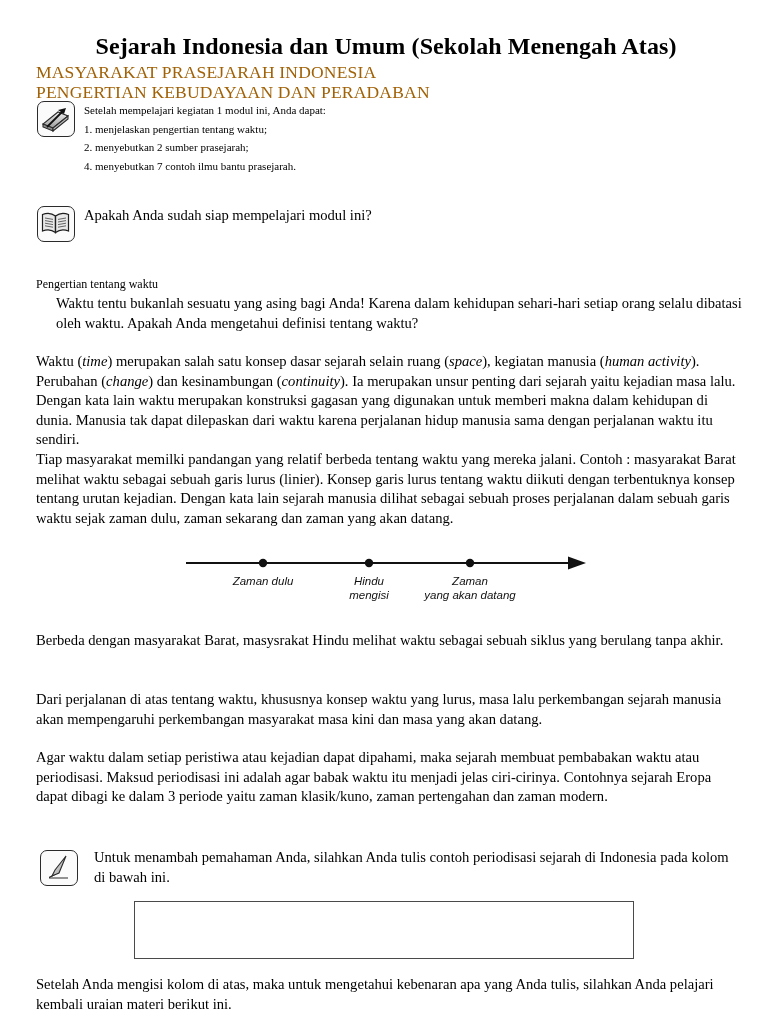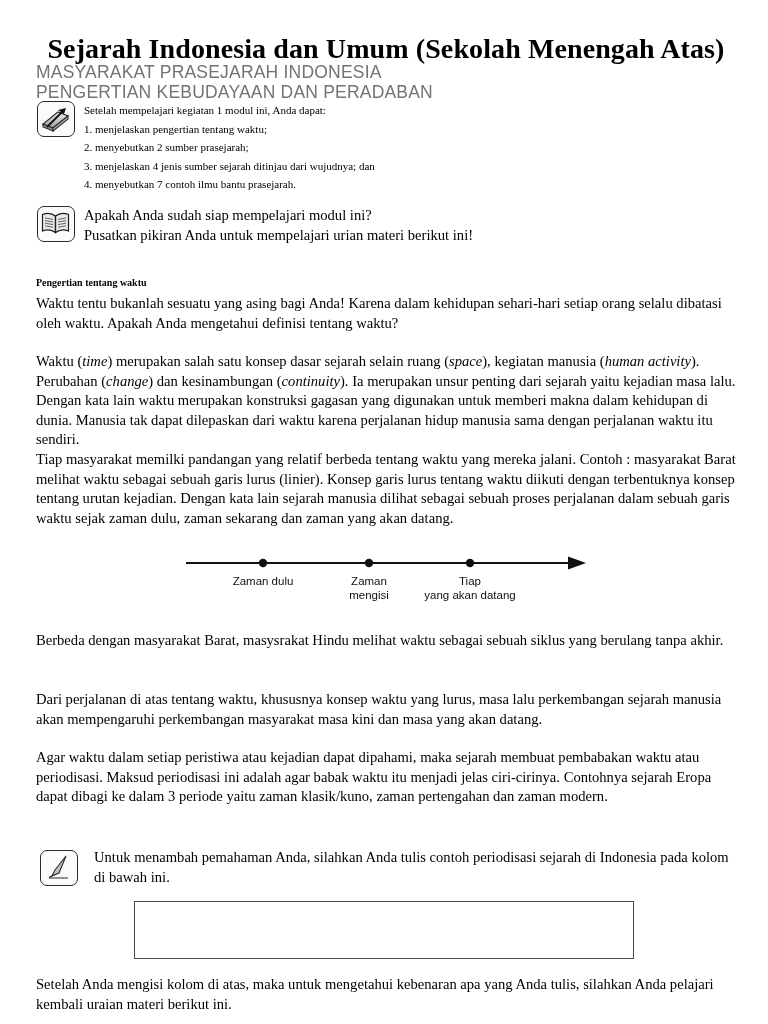--- a/index.html
+++ b/index.html
@@ -24,32 +24,32 @@
 
   
   .doc-title {
     position: absolute;
     left: 36px;
     top: 33px;
     width: 700px;
     text-align: center;
     font-family: "Liberation Serif", serif;
     font-weight: bold;
-    font-size: 28px;
+    font-size: 24px;
     letter-spacing: 0.1px;
     white-space: nowrap;
   }
   .sub-title {
     position: absolute;
     left: 36px;
-    font-family: Liberation Sans, sans-serif;
+    font-family: Liberation Serif, serif;
     font-size: 17.5px;
     font-weight: 400;
     letter-spacing: 0.2px;
-    color: #737373;
+    color: #a16207;
   }
   #subtitle-1 { top: 62px; }
   #subtitle-2 { top: 82px; }
 
   
   .icon-box {
     position: absolute;
     width: 38px;
     height: 36px;
     border: 1.6px solid #2b2b2b;
@@ -78,33 +78,33 @@
     width: 640px;
     font-size: 14.6px;
     line-height: 19.5px;
   }
 
   
   .section-head {
     position: absolute;
     left: 36px;
     top: 277px;
-    font-size: 10px;
-    font-weight: bold;
+    font-size: 12px;
+    font-weight: normal;
   }
   p.para {
     position: absolute;
     left: 36px;
     width: 700px;
     margin: 0;
     font-size: 14.6px;
     line-height: 19.6px;
     text-align: left;
   }
-  #para-1 { top: 294px; }
+  #para-1 { top: 294px; margin-left: 20px; }
   #para-2 { top: 352px; }
   #para-3 { top: 450px; }
   #para-4 { top: 631px; }
   #para-5 { top: 690px; }
   #para-6 { top: 748px; }
   #para-8 { top: 975px; }
 
   .it { font-style: italic; }
 
   
@@ -123,20 +123,21 @@
   }
   .tl-label {
     position: absolute;
     font-family: "Liberation Sans", sans-serif;
     font-size: 11.5px;
     line-height: 14px;
     color: #111111;
     text-align: center;
     transform: translateX(-50%);
     white-space: nowrap;
+    font-style: italic;
   }
   #tl-label-0 { left: 103px; top: 22px; }
   #tl-label-1 { left: 209px; top: 22px; }
   #tl-label-2 { left: 310px; top: 22px; }
 
   
   .practice-text {
     position: absolute;
     left: 94px;
     top: 848px;
@@ -177,21 +178,20 @@
       <polygon points="15,26 15,29 30,17 30,14" fill="#bcbcbc" stroke="#2b2b2b" stroke-width="1.1"></polygon>
       <line x1="9" y1="25" x2="26" y2="8" stroke="#111111" stroke-width="1.8"></line>
       <polygon points="28,6 20,8 26,12" fill="#111111"></polygon>
     </svg>
   </div>
 
   <div class="objectives-text">
     <div>Setelah mempelajari kegiatan 1 modul ini, Anda dapat:</div>
     <div class="li">1. menjelaskan pengertian tentang waktu;</div>
     <div class="li">2. menyebutkan 2 sumber prasejarah;</div>
-    <div class="li">3. menjelaskan 4 jenis sumber sejarah ditinjau dari wujudnya; dan</div>
     <div class="li">4. menyebutkan 7 contoh ilmu bantu prasejarah.</div>
   </div>
 
   <div class="icon-box" style="left:37px; top:206px;">
     <svg width="35" height="33" viewBox="0 0 35 33" xmlns="http://www.w3.org/2000/svg">
       <path d="M17.5 9 C13 5.5 8 6 4.5 7.5 L4.5 24 C8 22.5 13 22 17.5 25.5 Z" fill="#e8e8e8" stroke="#1f1f1f" stroke-width="1.2"></path>
       <path d="M17.5 9 C22 5.5 27 6 30.5 7.5 L30.5 24 C27 22.5 22 22 17.5 25.5 Z" fill="#e8e8e8" stroke="#1f1f1f" stroke-width="1.2"></path>
       <g stroke="#555555" stroke-width="0.9">
         <line x1="7" y1="11" x2="15" y2="12.4"></line>
         <line x1="7" y1="13.6" x2="15" y2="15"></line>
@@ -201,21 +201,20 @@
         <line x1="20" y1="15" x2="28" y2="13.6"></line>
         <line x1="20" y1="17.6" x2="28" y2="16.2"></line>
         <line x1="20" y1="20.2" x2="28" y2="18.8"></line>
       </g>
       <line x1="17.5" y1="9" x2="17.5" y2="25.5" stroke="#1f1f1f" stroke-width="1.2"></line>
     </svg>
   </div>
 
   <div class="ready-text">
     <div>Apakah Anda sudah siap mempelajari modul ini?</div>
-    <div>Pusatkan pikiran Anda untuk mempelajari urian materi berikut ini!</div>
   </div>
 
   <div class="section-head">Pengertian tentang waktu</div>
 
   <p class="para" id="para-1">Waktu tentu bukanlah sesuatu yang asing bagi Anda! Karena dalam kehidupan sehari-hari setiap orang selalu dibatasi oleh waktu. Apakah Anda mengetahui definisi tentang waktu?</p>
 
   <p class="para" id="para-2"><span>Waktu (</span><span class="it">time</span><span>) merupakan salah satu konsep dasar sejarah selain ruang (</span><span class="it">space</span><span>), kegiatan manusia (</span><span class="it">human activity</span><span>). Perubahan (</span><span class="it">change</span><span>) dan kesinambungan (</span><span class="it">continuity</span><span>). Ia merupakan unsur penting dari sejarah yaitu kejadian masa lalu. Dengan kata lain waktu merupakan konstruksi gagasan yang digunakan untuk memberi makna dalam kehidupan di dunia. Manusia tak dapat dilepaskan dari waktu karena perjalanan hidup manusia sama dengan perjalanan waktu itu sendiri.</span></p>
 
   <p class="para" id="para-3">Tiap masyarakat memilki pandangan yang relatif berbeda tentang waktu yang mereka jalani. Contoh : masyarakat Barat melihat waktu sebagai sebuah garis lurus (linier). Konsep garis lurus tentang waktu diikuti dengan terbentuknya konsep tentang urutan kejadian. Dengan kata lain sejarah manusia dilihat sebagai sebuah proses perjalanan dalam sebuah garis waktu sejak zaman dulu, zaman sekarang dan zaman yang akan datang.</p>
 
@@ -225,25 +224,25 @@
       <polygon points="426,11 408,4.5 408,17.5" fill="#111111"></polygon>
       <circle cx="103" cy="11" r="4.2" fill="#111111"></circle>
       <circle cx="209" cy="11" r="4.2" fill="#111111"></circle>
       <circle cx="310" cy="11" r="4.2" fill="#111111"></circle>
     </svg>
     <div class="tl-labels">
       <div class="tl-label" id="tl-label-0">
         <div>Zaman dulu</div>
       </div>
       <div class="tl-label" id="tl-label-1">
-        <div>Zaman</div>
+        <div>Hindu</div>
         <div>mengisi</div>
       </div>
       <div class="tl-label" id="tl-label-2">
-        <div>Tiap</div>
+        <div>Zaman</div>
         <div>yang akan datang</div>
       </div>
     </div>
   </div>
 
   <p class="para" id="para-4">Berbeda dengan masyarakat Barat, masysrakat Hindu melihat waktu sebagai sebuah siklus yang berulang tanpa akhir.</p>
   <p class="para" id="para-5">Dari perjalanan di atas tentang waktu, khususnya konsep waktu yang lurus, masa lalu perkembangan sejarah manusia akan mempengaruhi perkembangan masyarakat masa kini dan masa yang akan datang.</p>
   <p class="para" id="para-6">Agar waktu dalam setiap peristiwa atau kejadian dapat dipahami, maka sejarah membuat pembabakan waktu atau periodisasi. Maksud periodisasi ini adalah agar babak waktu itu menjadi jelas ciri-cirinya. Contohnya sejarah Eropa dapat dibagi ke dalam 3 periode yaitu zaman klasik/kuno, zaman pertengahan dan zaman modern.</p>
 
   <div class="icon-box" style="left:40px; top:850px;">

